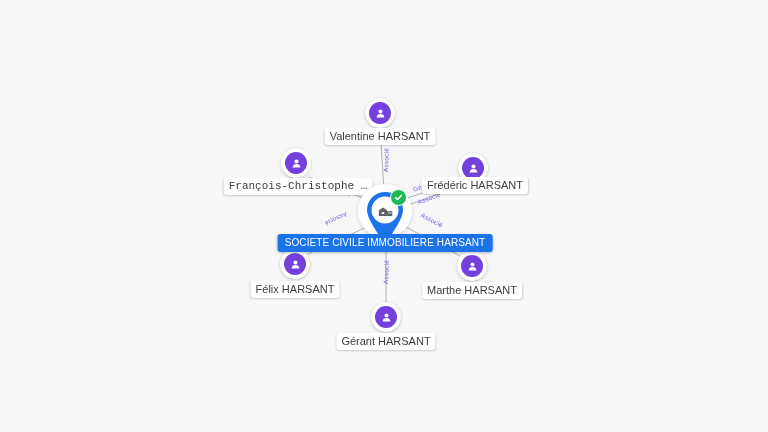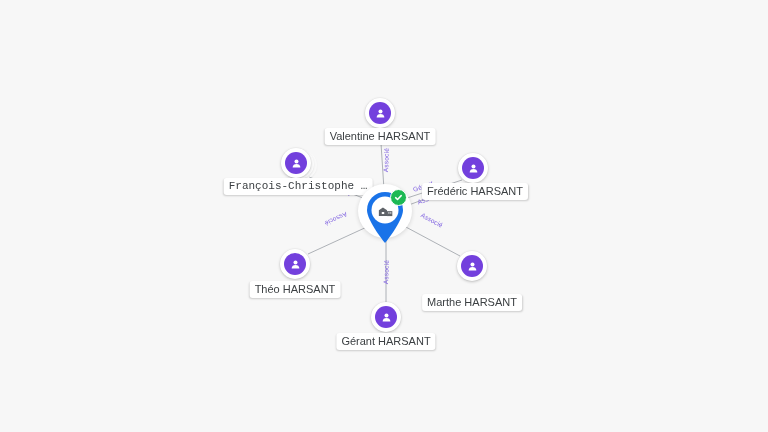--- a/index.html
+++ b/index.html
@@ -165,41 +165,41 @@
       <div class="name-pill" style="left: 298px; top: 178px; font-family: Liberation Mono, monospace;">François-Christophe …</div>
       <div class="person" style="left: 473px; top: 168px;">
         <div class="ring"></div>
         <div class="avatar" style="background: rgb(115, 64, 221);">
           <svg viewBox="0 0 24 24" width="13" height="13">
             <circle cx="12" cy="8.4" r="3.7" fill="#ffffff"></circle>
             <path d="M4.9 19.4 C4.9 15.2 8.1 13.1 12 13.1 C15.9 13.1 19.1 15.2 19.1 19.4 Z" fill="#ffffff"></path>
           </svg>
         </div>
       </div>
-      <div class="name-pill" style="left: 475px; top: 183px;">Frédéric HARSANT</div>
+      <div class="name-pill" style="left: 475px; top: 177px;">Frédéric HARSANT</div>
       <div class="person" style="left: 295px; top: 264px;">
         <div class="ring"></div>
         <div class="avatar" style="background: rgb(115, 64, 221);">
           <svg viewBox="0 0 24 24" width="13" height="13">
             <circle cx="12" cy="8.4" r="3.7" fill="#ffffff"></circle>
             <path d="M4.9 19.4 C4.9 15.2 8.1 13.1 12 13.1 C15.9 13.1 19.1 15.2 19.1 19.4 Z" fill="#ffffff"></path>
           </svg>
         </div>
       </div>
-      <div class="name-pill" style="left: 295px; top: 281px;">Théo HARSANT</div>
+      <div class="name-pill" style="left: 295px; top: 281px;">Félix HARSANT</div>
       <div class="person" style="left: 472px; top: 266px;">
         <div class="ring"></div>
         <div class="avatar" style="background: rgb(115, 64, 221);">
           <svg viewBox="0 0 24 24" width="13" height="13">
             <circle cx="12" cy="8.4" r="3.7" fill="#ffffff"></circle>
             <path d="M4.9 19.4 C4.9 15.2 8.1 13.1 12 13.1 C15.9 13.1 19.1 15.2 19.1 19.4 Z" fill="#ffffff"></path>
           </svg>
         </div>
       </div>
-      <div class="name-pill" style="left: 472px; top: 282px; margin-top: 12px;">Marthe HARSANT</div>
+      <div class="name-pill" style="left: 472px; top: 282px;">Marthe HARSANT</div>
       <div class="person" style="left: 386px; top: 317px;">
         <div class="ring"></div>
         <div class="avatar" style="background: rgb(115, 64, 221);">
           <svg viewBox="0 0 24 24" width="13" height="13">
             <circle cx="12" cy="8.4" r="3.7" fill="#ffffff"></circle>
             <path d="M4.9 19.4 C4.9 15.2 8.1 13.1 12 13.1 C15.9 13.1 19.1 15.2 19.1 19.4 Z" fill="#ffffff"></path>
           </svg>
         </div>
       </div>
       <div class="name-pill" style="left: 386px; top: 333px;">Gérant HARSANT</div>
@@ -221,14 +221,15 @@
         <rect x="15.5" y="11.0" width="1.4" height="1.4" fill="#ffffff"></rect>
       </svg>
     </div>
     <div class="check" style="background: rgb(29, 185, 84);">
       <svg viewBox="0 0 12 12" width="9" height="9">
         <path d="M2.2 6.2 L4.7 8.6 L9.6 3.5" fill="none" stroke="#ffffff" stroke-width="2" stroke-linecap="round" stroke-linejoin="round"></path>
       </svg>
     </div>
   </div>
 
+  <div class="company-banner" id="company-banner" style="left: 385px; top: 234px; background: rgb(26, 115, 232); color: rgb(255, 255, 255);">SOCIETE CIVILE IMMOBILIERE HARSANT</div>
 
 </div>
 
 </body></html>

